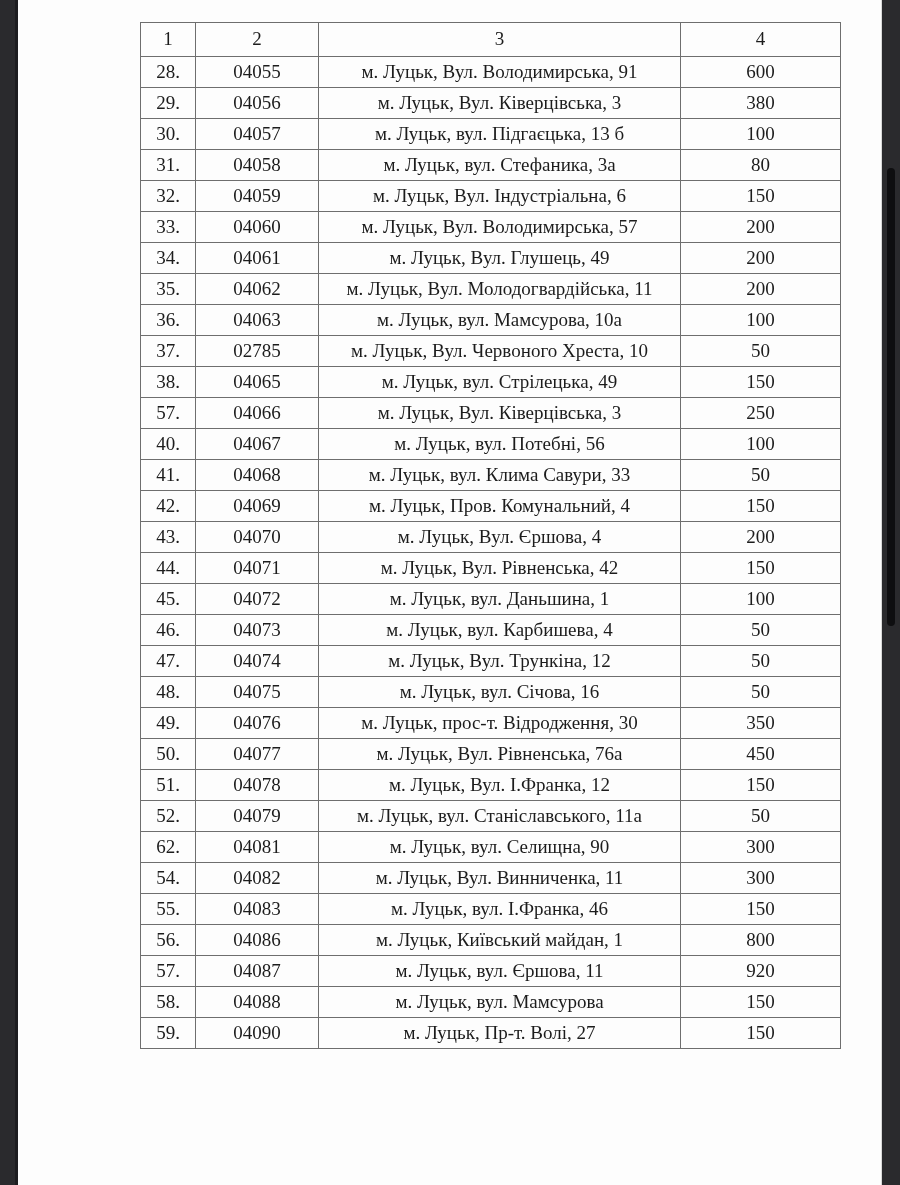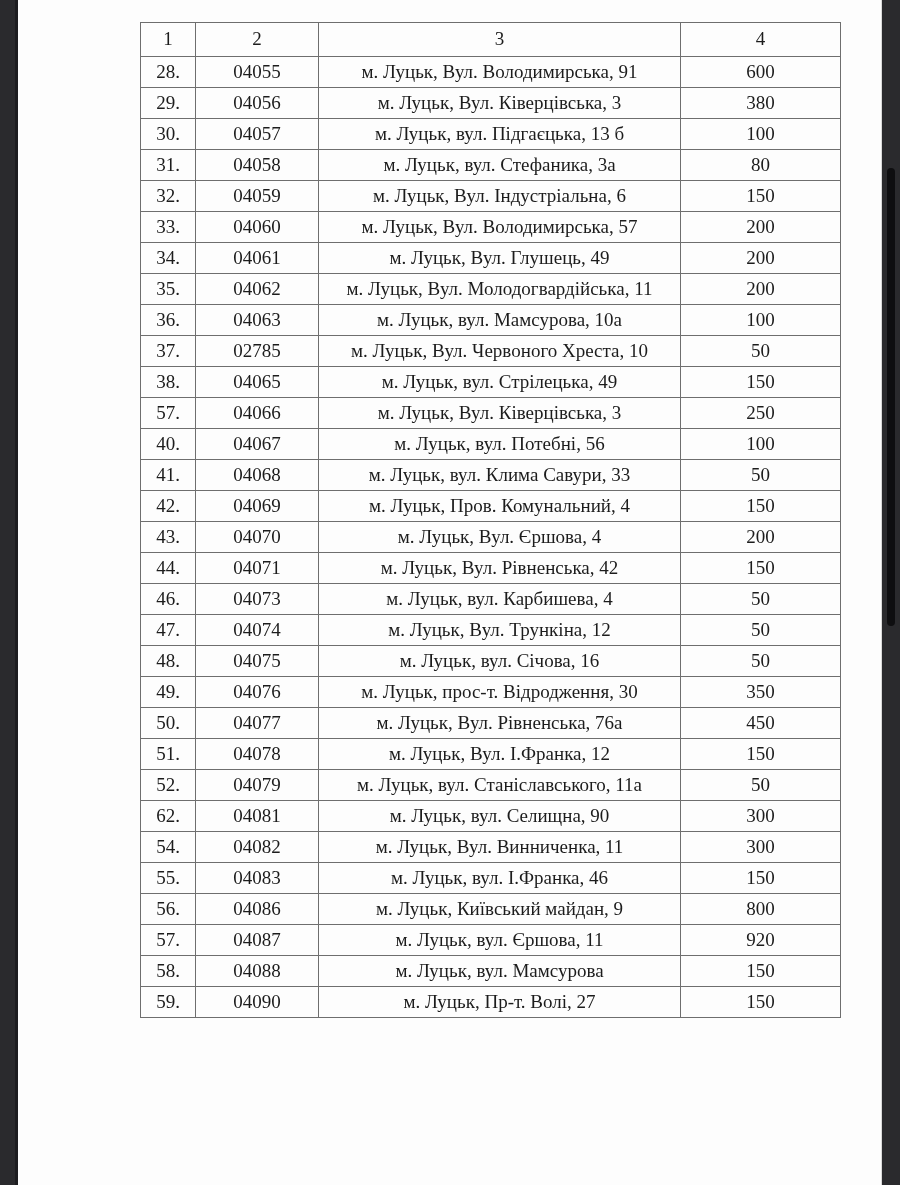--- a/index.html
+++ b/index.html
@@ -185,20 +185,26 @@
     <td>м. Луцьк, Вул. Єршова, 4</td>
     <td>200</td>
   </tr>
       <tr>
     <td>44.</td>
     <td>04071</td>
     <td>м. Луцьк, Вул.  Рівненська, 42</td>
     <td>150</td>
   </tr>
       <tr>
+    <td>45.</td>
+    <td>04072</td>
+    <td>м. Луцьк, вул. Даньшина, 1</td>
+    <td>100</td>
+  </tr>
+      <tr>
     <td>46.</td>
     <td>04073</td>
     <td>м. Луцьк, вул. Карбишева, 4</td>
     <td>50</td>
   </tr>
       <tr>
     <td>47.</td>
     <td>04074</td>
     <td>м. Луцьк, Вул. Трункіна, 12</td>
     <td>50</td>
@@ -247,21 +253,21 @@
   </tr>
       <tr>
     <td>55.</td>
     <td>04083</td>
     <td>м. Луцьк, вул. І.Франка, 46</td>
     <td>150</td>
   </tr>
       <tr>
     <td>56.</td>
     <td>04086</td>
-    <td>м. Луцьк, Київський майдан, 9</td>
+    <td>м. Луцьк, Київський майдан, 1</td>
     <td>800</td>
   </tr>
       <tr>
     <td>57.</td>
     <td>04087</td>
     <td>м. Луцьк, вул. Єршова, 11</td>
     <td>920</td>
   </tr>
       <tr>
     <td>58.</td>

